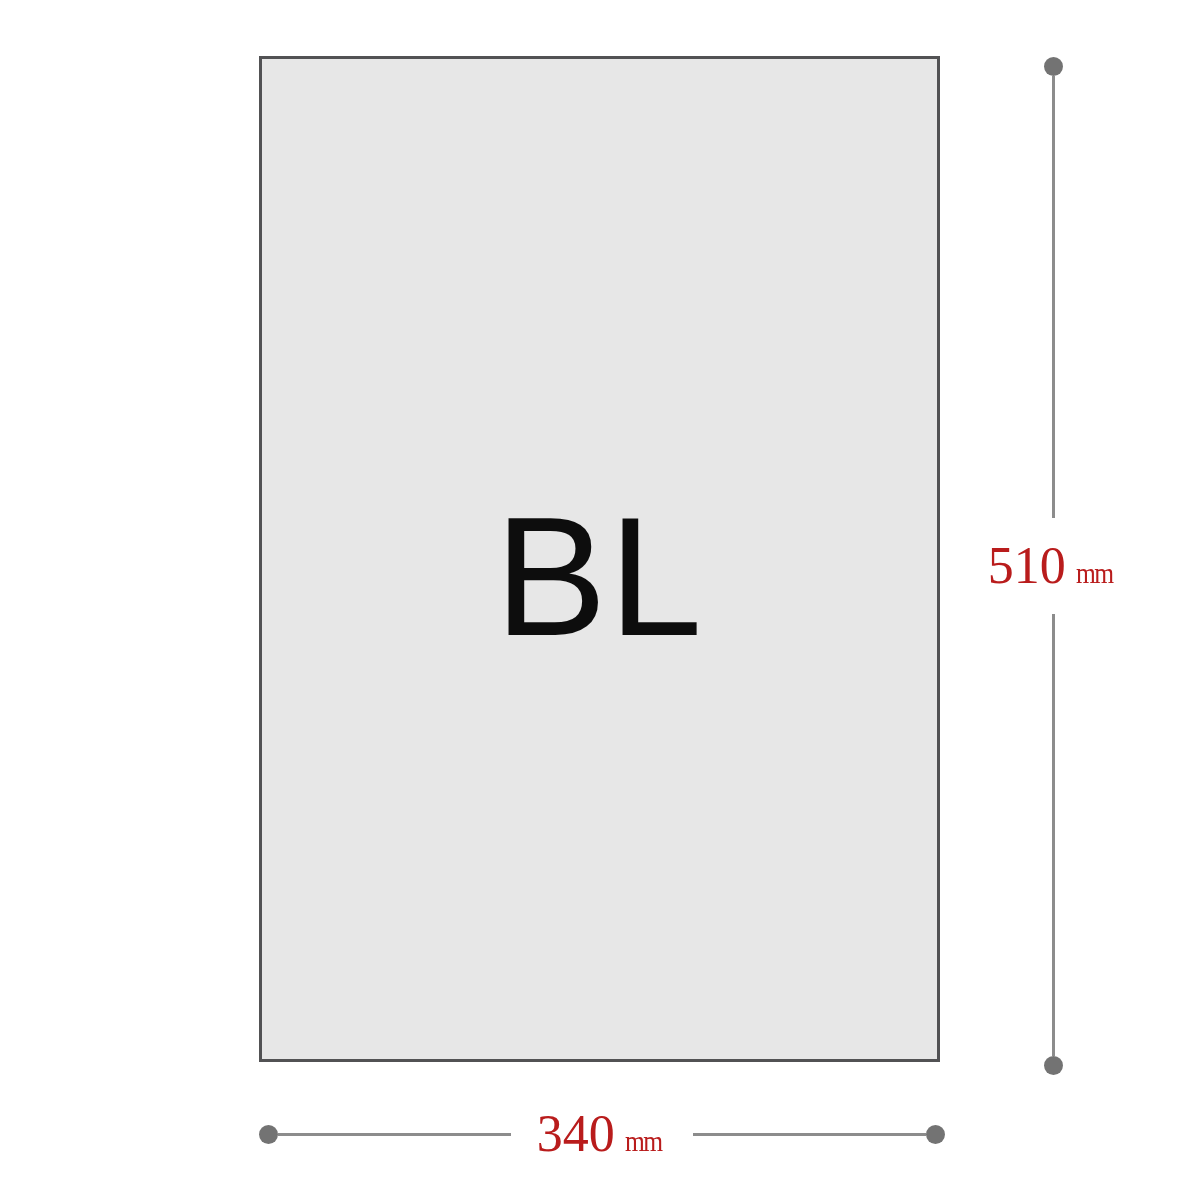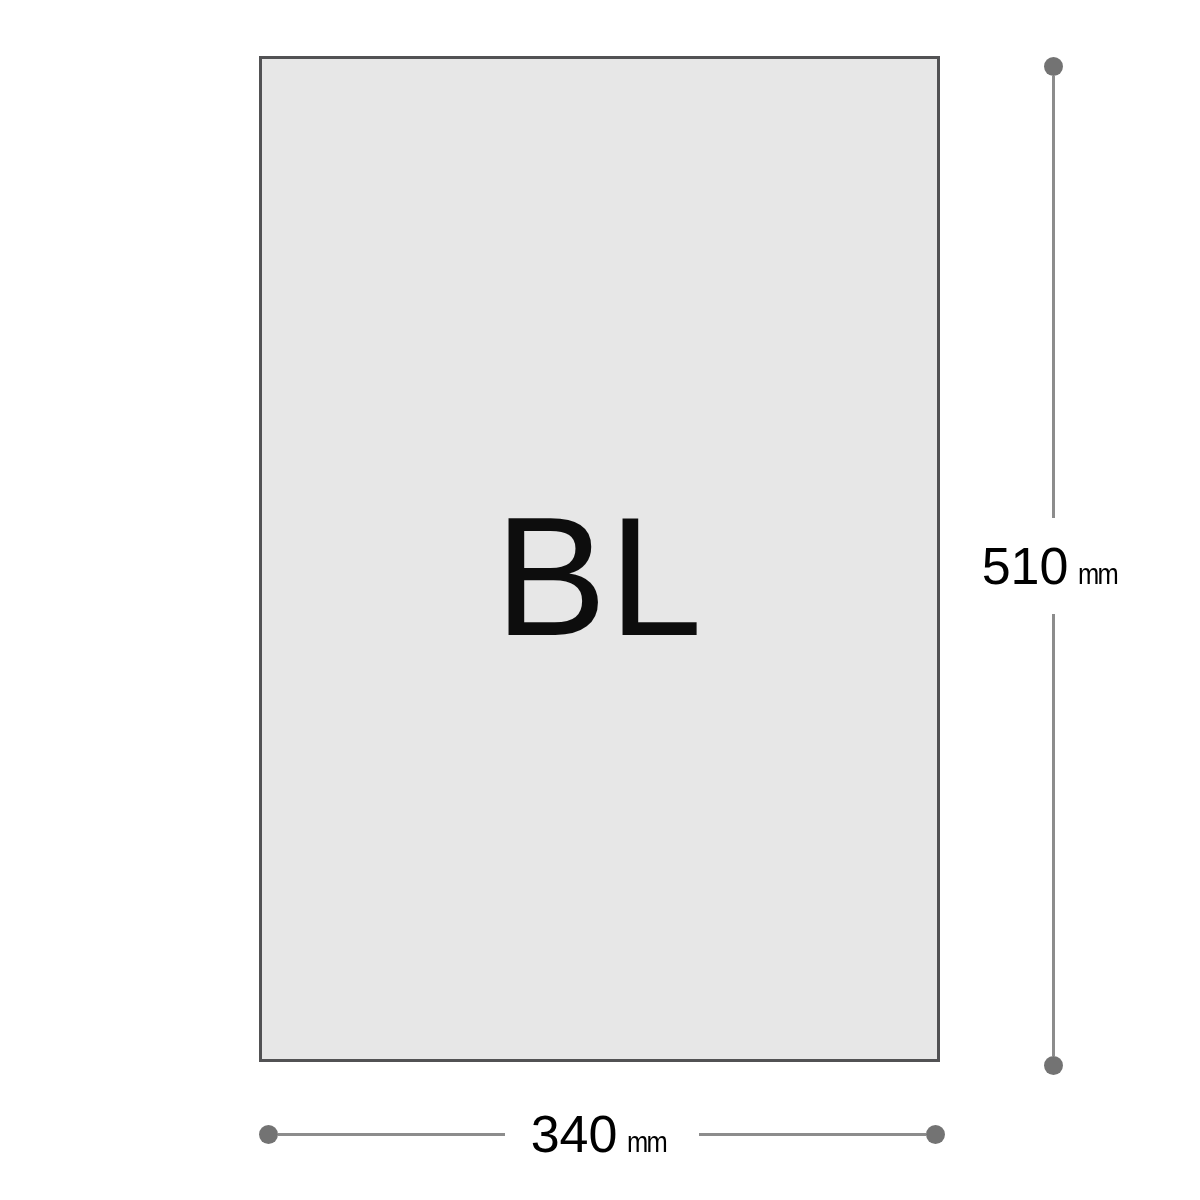--- a/index.html
+++ b/index.html
@@ -44,27 +44,28 @@
 
   
   .dim-dot {
     width: 19px;
     height: 19px;
     border-radius: 50%;
     background: #737373;
     flex: 0 0 auto;
   }
   .dim-label {
-    color: #000000;
+    color: #b91c1c;
     font-size: 52px;
     font-weight: 300;
     line-height: 1;
     white-space: nowrap;
     display: flex;
     align-items: baseline;
+    font-family: Liberation Serif, serif;
   }
   .dim-unit {
     font-size: 30px;
     margin-left: 10px;
     letter-spacing: -2px;
     transform: scaleX(0.85);
     transform-origin: left bottom;
   }
 
   

